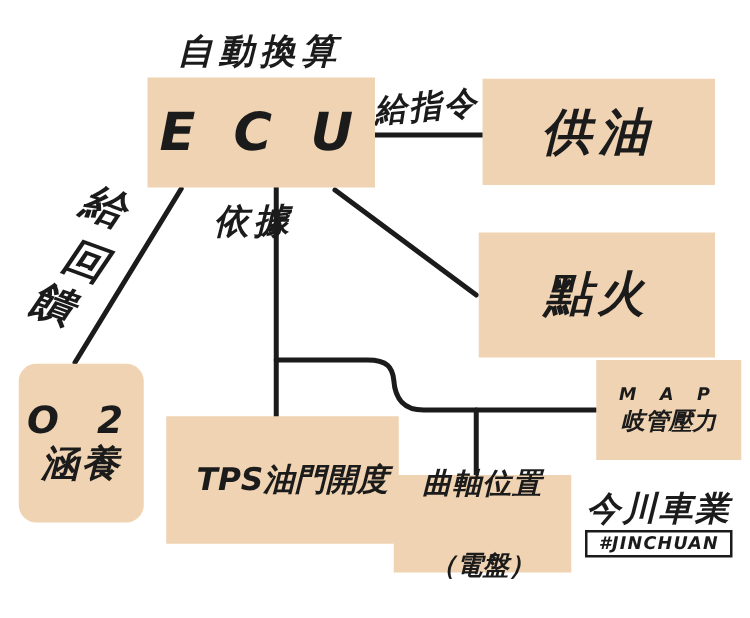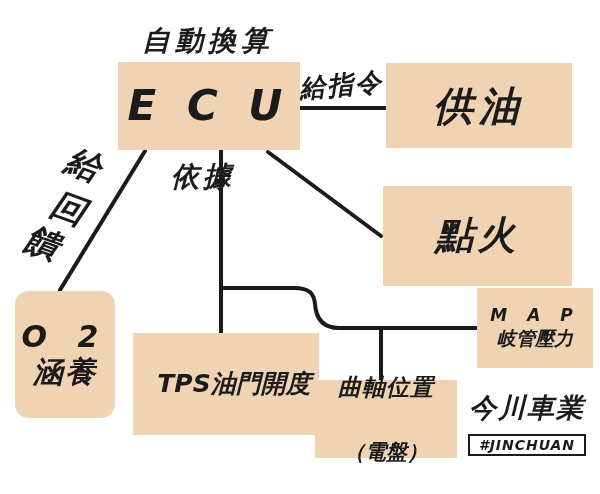--- a/index.html
+++ b/index.html
@@ -16,21 +16,21 @@
   .ann{position:absolute;font-weight:bold;color:#1b1b1b;white-space:nowrap;}
   .fb-char{position:absolute;font-weight:bold;font-size:34px;transform:rotate(20deg);}
   .logo{position:absolute;left:458px;top:394px;width:138px;text-align:center;}
   .logo-brand{
     font-family:"DejaVu Serif",serif;font-weight:bold;font-size:27px;
     letter-spacing:2px;line-height:1;white-space:nowrap;
   }
   .logo-phonetic{font-size:7px;letter-spacing:2px;margin-top:2px;white-space:nowrap;font-weight:bold;}
   .logo-tag{
     display:inline-block;border:2px solid #1b1b1b;font-weight:bold;font-size:14px;
-    padding:1px 9px;margin-top:13px;letter-spacing:1px;background:#ffffff;
+    padding:1px 9px;margin-top:3px;letter-spacing:1px;background:#ffffff;
   }
 </style>
 </head>
 <body>
 
 <div id="stage">
 
   <svg id="wires" viewBox="0 0 600 494" xmlns="http://www.w3.org/2000/svg">
     <path d="M300 108 H386" stroke="#1b1b1b" stroke-width="4" fill="none" stroke-linecap="round"></path>
     <path d="M268 152 L381 236" stroke="#1b1b1b" stroke-width="4" fill="none" stroke-linecap="round"></path>
@@ -70,21 +70,21 @@
   <div class="box" style="left:133px;top:333px;width:170px;height:102px;padding-left:16px;">
     <span style="font-size:25px;">TPS油門開度</span>
   </div>
 
   <div class="box" style="left:315px;top:380px;width:142px;height:78px;gap:20px;">
     <span style="font-size:23px;letter-spacing:1px;">曲軸位置</span>
     <span style="font-size:21px;margin-top:20px;">（電盤）</span>
   </div>
 
   <div class="box" style="left:477px;top:288px;width:116px;height:80px;">
-    <span style="font-size:17px;letter-spacing:7px;">M A P</span>
+    <span style="font-size:14px;letter-spacing:7px;">M A P</span>
     <span style="font-size:19px;margin-top:3px;">岐管壓力</span>
   </div>
 
   <div class="logo">
     <div class="logo-brand">今川車業</div>
     <div class="logo-tag">#JINCHUAN</div>
   </div>
 
 </div>
 

